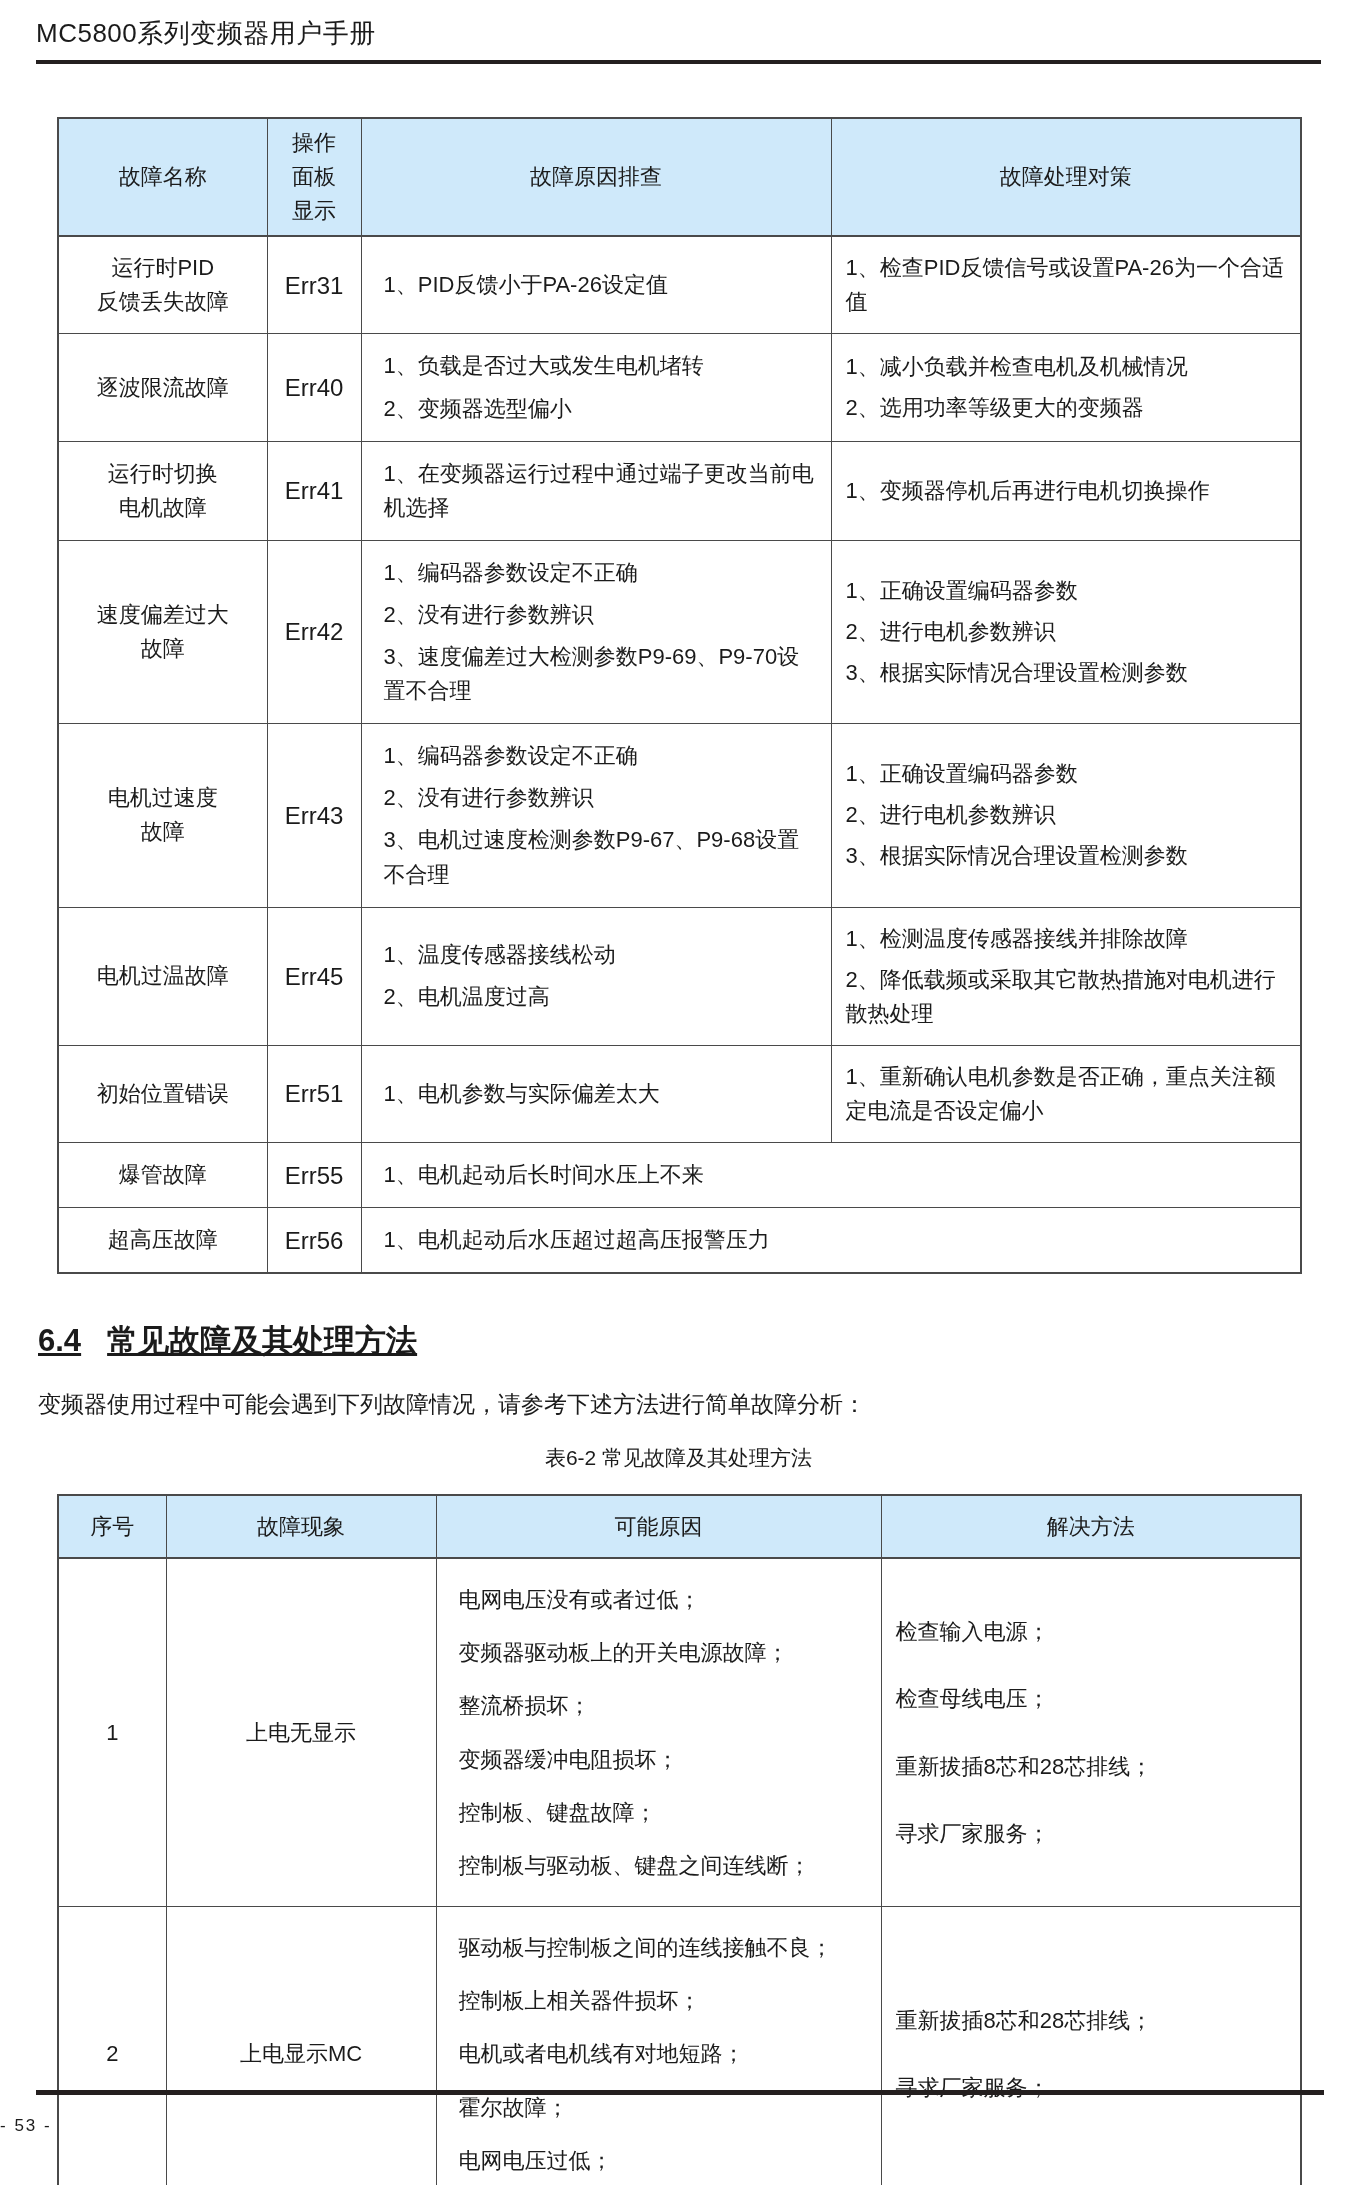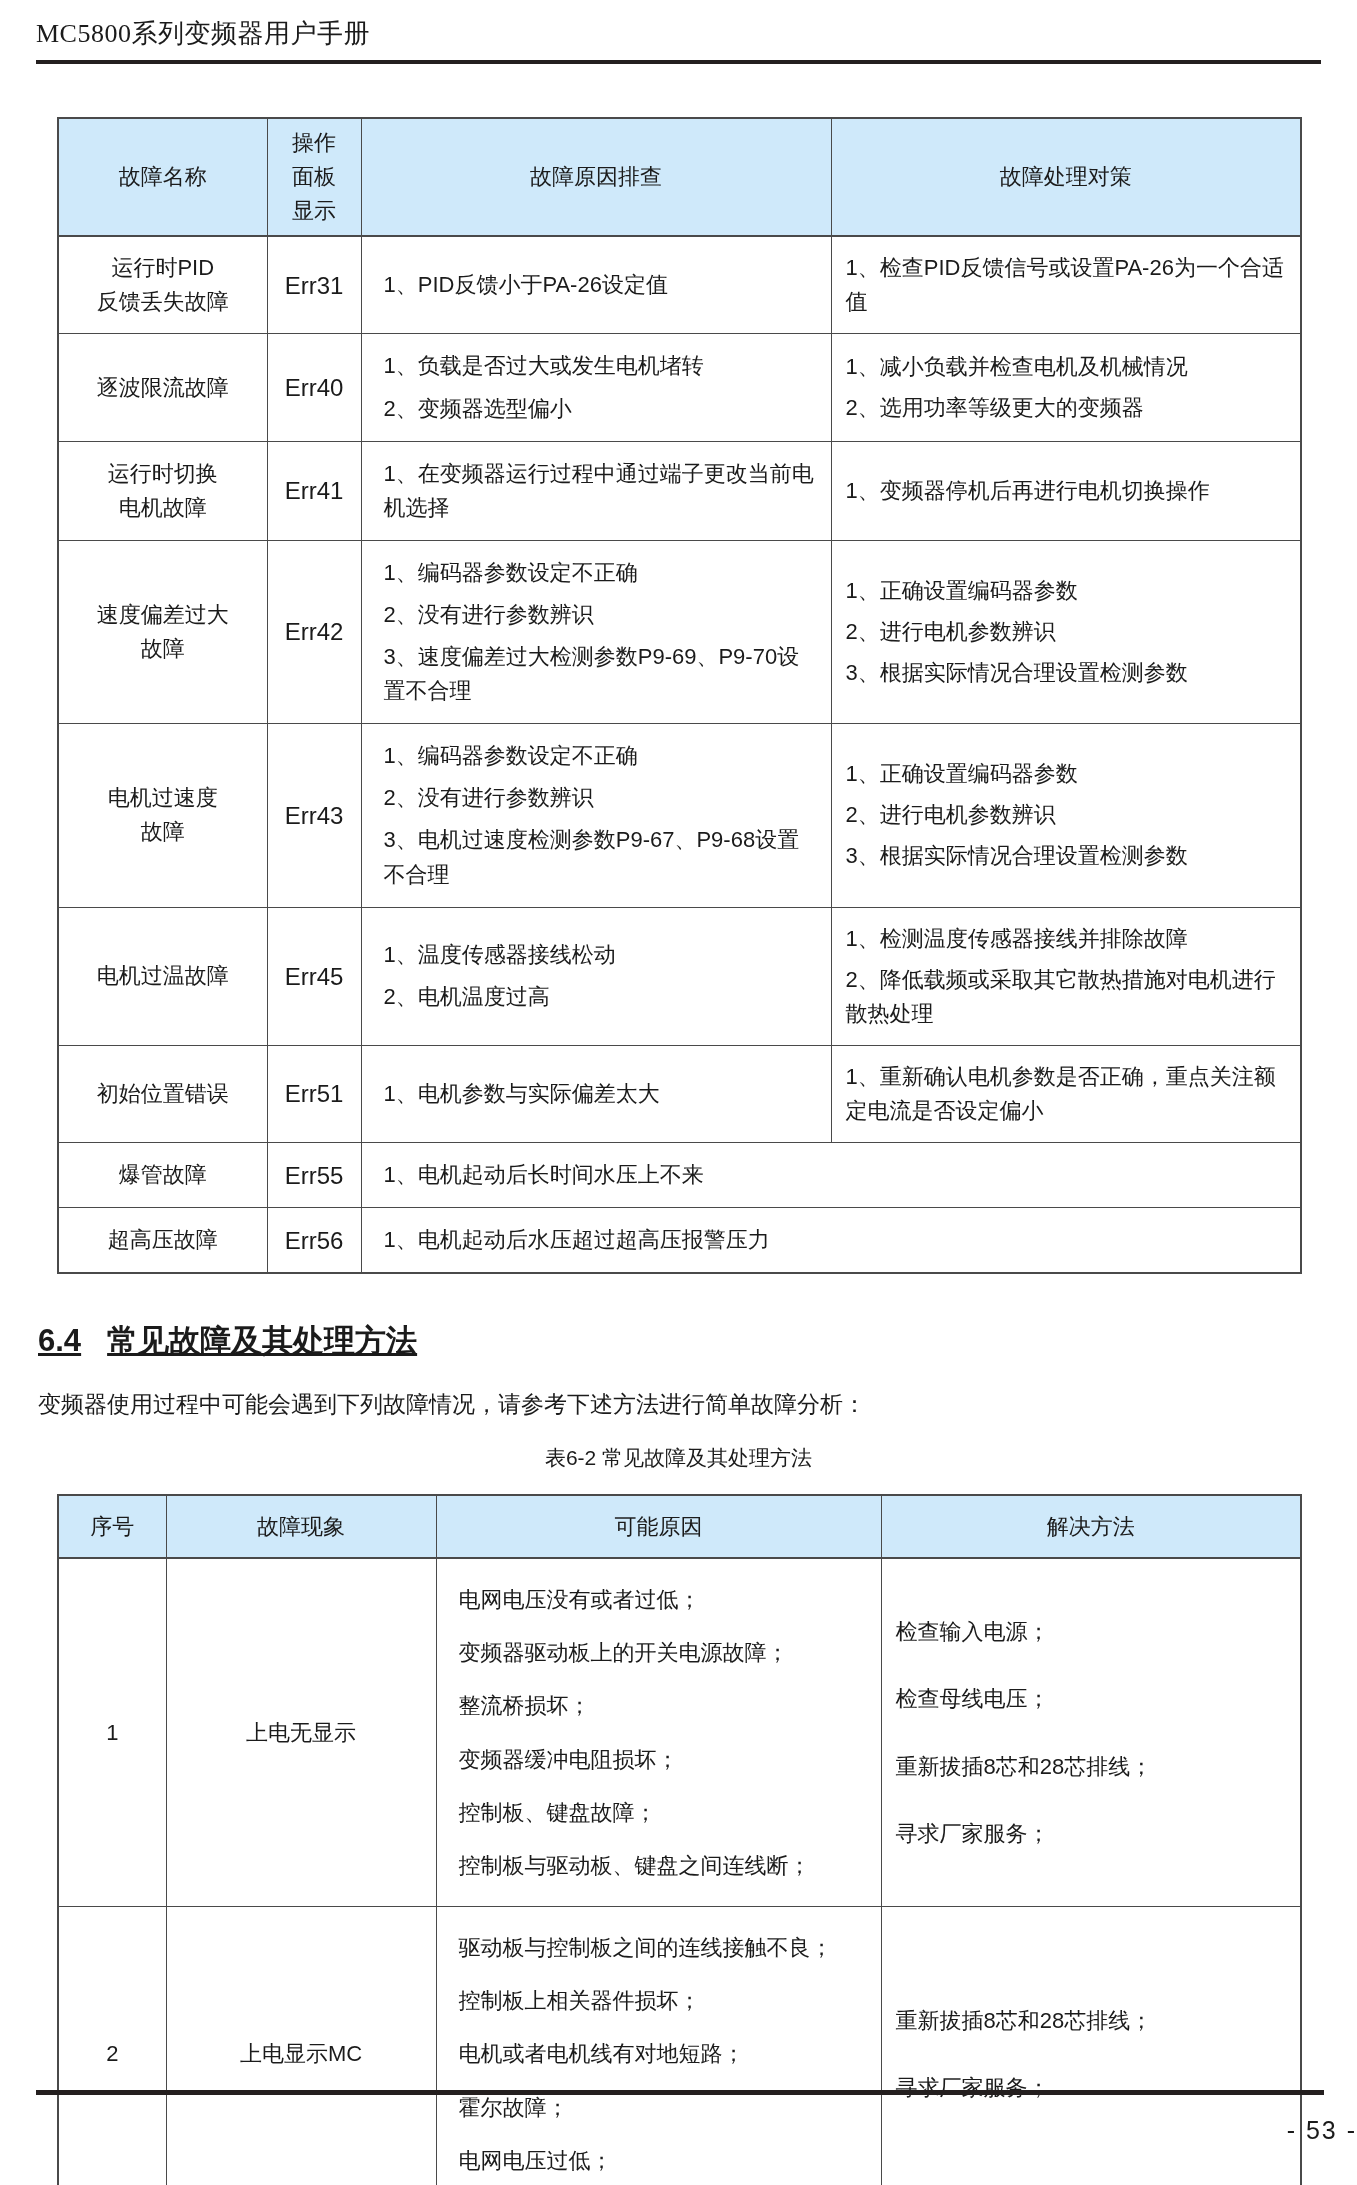--- a/index.html
+++ b/index.html
@@ -9,21 +9,21 @@
     --text-color:#1b1b1b;
   }
   *{box-sizing:border-box;}
   html,body{margin:0;padding:0;}
   body{
     width:1357px;height:2185px;position:relative;overflow:hidden;
     background:#ffffff;color:var(--text-color);
     font-family:"Liberation Sans",sans-serif;
   }
   
-  .page-header{margin:16px 36px 0 36px;font-size:26px;letter-spacing:.5px;font-family:Liberation Serif, serif;}
+  .page-header{margin:16px 36px 0 36px;font-size:26px;letter-spacing:.5px;}
   .header-rule{margin:9px 36px 0 36px;height:4px;background:var(--rule-color);}
   
   table{border-collapse:collapse;table-layout:fixed;margin-left:57px;width:1243px;}
   th,td{border:1px solid var(--border-color);}
   table{border:2px solid var(--border-color);}
   thead th{
     background:var(--table-header-bg);font-weight:normal;font-size:22px;
     text-align:center;vertical-align:middle;white-space:pre-line;
     border-bottom:2px solid var(--border-color);line-height:1.55;padding:7px 6px;margin-left:40px;
   }
@@ -42,21 +42,21 @@
   .table-caption{margin:24px 0 0 0;text-align:center;font-size:21px;}
   
   .t2{margin-top:22px;padding-left:38px;}
   .t2 thead th{height:63px;}
   .t2 td{line-height:2.05;}
   .t2 td.c-solutions .item{margin:22px 0;}
   .t2 .row-1 td{height:348px;}
   .t2 .row-2 td{height:296px;}
   
   .footer-rule{position:absolute;left:36px;width:1288px;top:2090px;height:5px;background:var(--rule-color);}
-  .page-number{position:absolute;left:0;width:100%;top:2116px;text-align:right;font-size:25px;letter-spacing:2px;}
+  .page-number{position:absolute;left:0;width:100%;top:2116px;text-align:left;font-size:17px;letter-spacing:2px;}
 </style>
 </head>
 <body>
 
 <div class="page-header">MC5800系列变频器用户手册</div>
 <div class="header-rule"></div>
 
 <table class="t1">
   <colgroup>
     <col style="width:209px">

